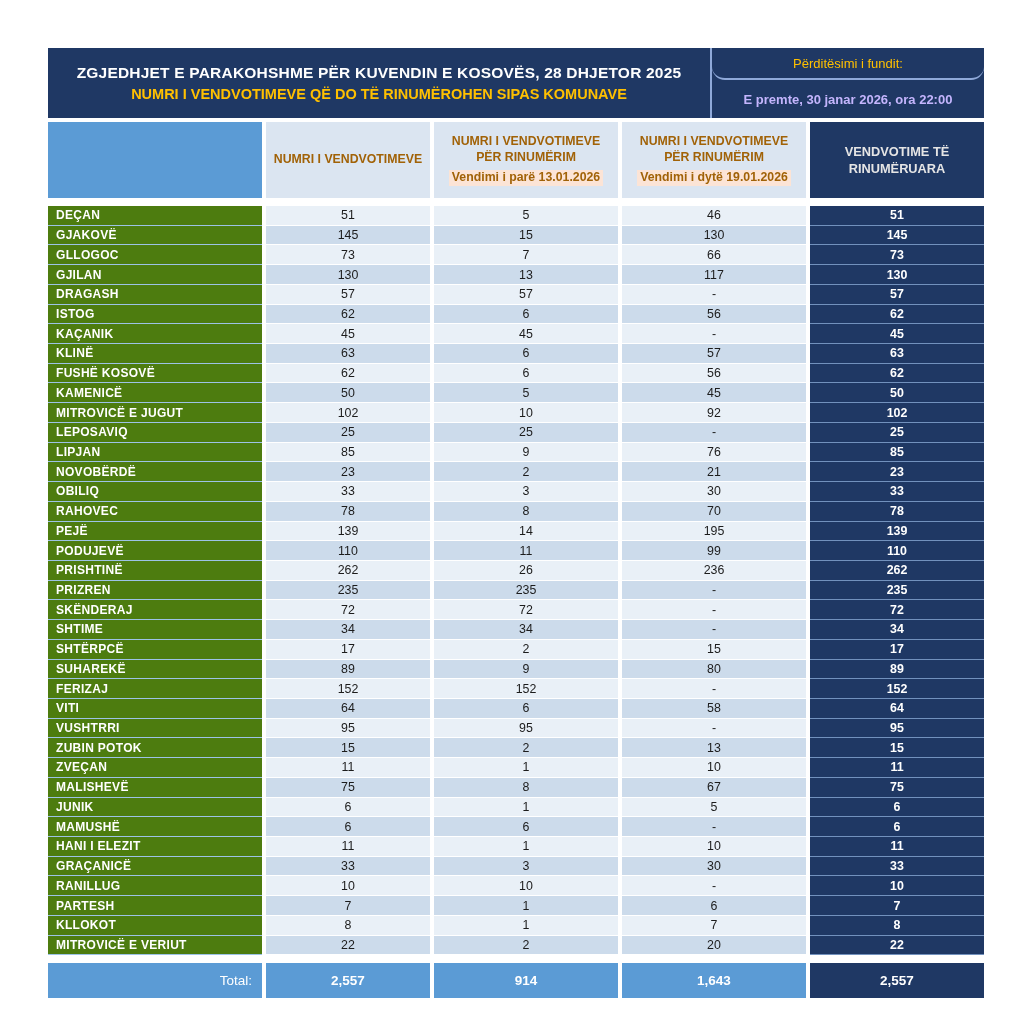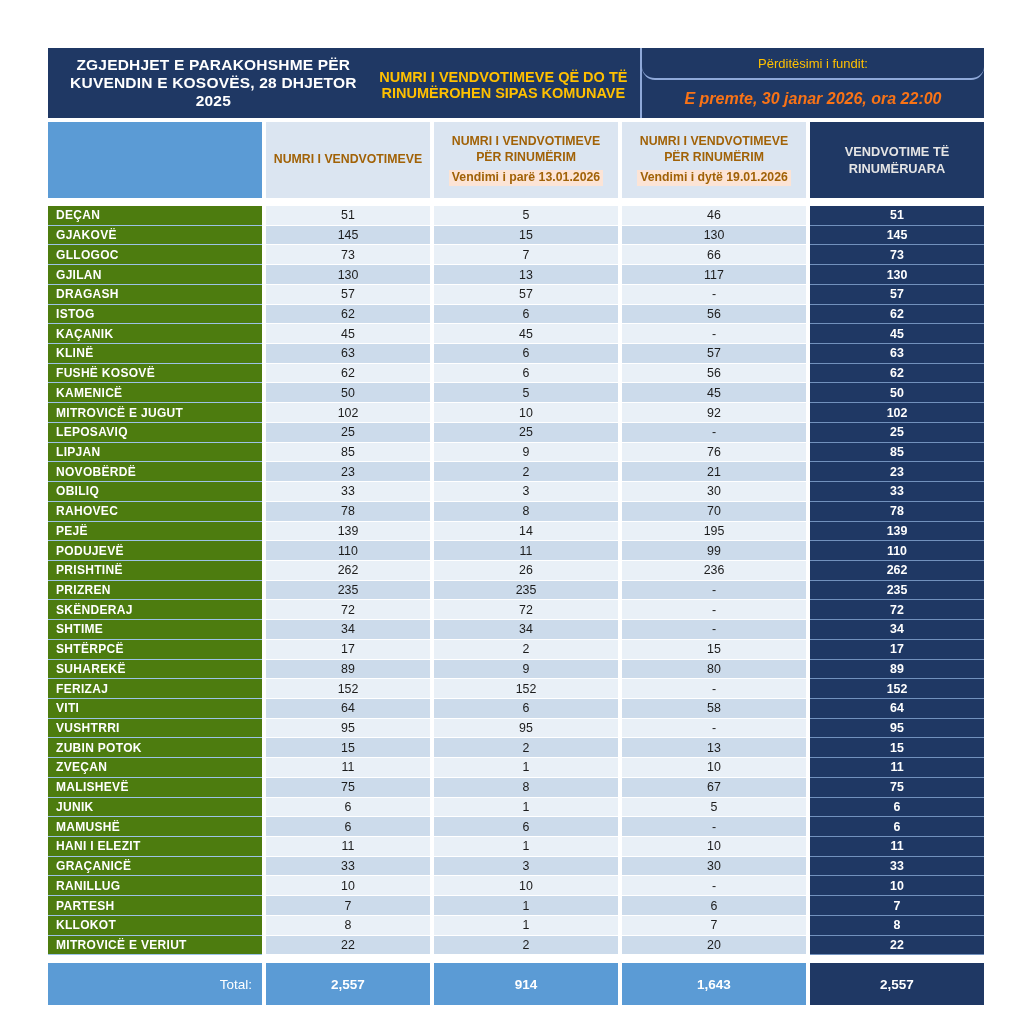--- a/index.html
+++ b/index.html
@@ -2,33 +2,33 @@
 <html><head>
 <meta charset="utf-8">
 <style>
   * { margin:0; padding:0; box-sizing:border-box; }
   html,body { width:1024px; height:1024px; background:#ffffff;
               font-family:"Liberation Sans", sans-serif; }
   .sheet { position:absolute; left:48px; top:48px; width:936px; }
 
   
   .title-band { display:flex; background:#1f3864; height:70px; }
-  .title-left { width:592px; display:flex; flex-direction:row;
+  .title-left { width:662px; display:flex; flex-direction:column;
                 justify-content:center; align-items:center; padding:0 6px; }
   .t1 { color:#ffffff; font-weight:bold; font-size:15.5px; letter-spacing:.2px;
         text-align:center; }
   .t2 { color:#ffc000; font-weight:bold; font-size:14.5px; margin-top:4px;
         text-align:center; }
   .title-right { flex:1; border-left:2px solid #8fa9d9; display:flex;
                  flex-direction:column; }
   .u1 { height:32px; display:flex; align-items:center; justify-content:center;
         color:#ffc000; font-weight:normal; font-size:13px;
         border-bottom:2px solid #8fa9d9;border-radius:13px; }
   .u2 { flex:1; display:flex; align-items:center; justify-content:center;
-        color:#f97316; font-weight:bold; font-size:16px;font-style:italic; }
+        color:#c4b5fd; font-weight:bold; font-size:13px; }
 
   
   .grid5 { display:grid; grid-template-columns:214px 164px 184px 184px 174px;
            column-gap:4px; }
   .col-headers { margin-top:4px; height:76px; }
   .ch { display:flex; flex-direction:column; align-items:center;
         justify-content:center; text-align:center; }
   .ch-blank { background:#5b9bd5; }
   .ch-light { background:#dbe5f1; color:#a16207; font-weight:bold;
               font-size:12.3px; line-height:1.3; padding:3px 5px; }
@@ -45,21 +45,21 @@
   .label-cell { background:#4d7c0f; color:#ffffff; font-weight:bold;
                 justify-content:flex-start; padding-left:8px; font-size:12px;
                 letter-spacing:.3px; border-bottom:1px solid #9dc3e6; }
   .num-cell { background:#e9f0f7; color:#1c1c1c;
               border-bottom:1px solid #ffffff; }
   .row.alt .num-cell { background:#ccdbeb; }
   .navy-cell { background:#1f3864; color:#ffffff; font-weight:bold;
                border-bottom:1px solid #7291bd; }
 
   
-  .total-row { margin-top:8px; height:42px; }
+  .total-row { margin-top:8px; height:35px; }
   .tcell { display:flex; align-items:center; justify-content:center;
            background:#5b9bd5; color:#ffffff; font-size:13.5px; }
   .total-label { justify-content:flex-end; padding-right:10px;
                  font-weight:normal; }
   .total-num { font-weight:bold; }
   .total-navy { background:#1f3864; font-weight:bold; }
 </style>
 </head>
 <body>
 

